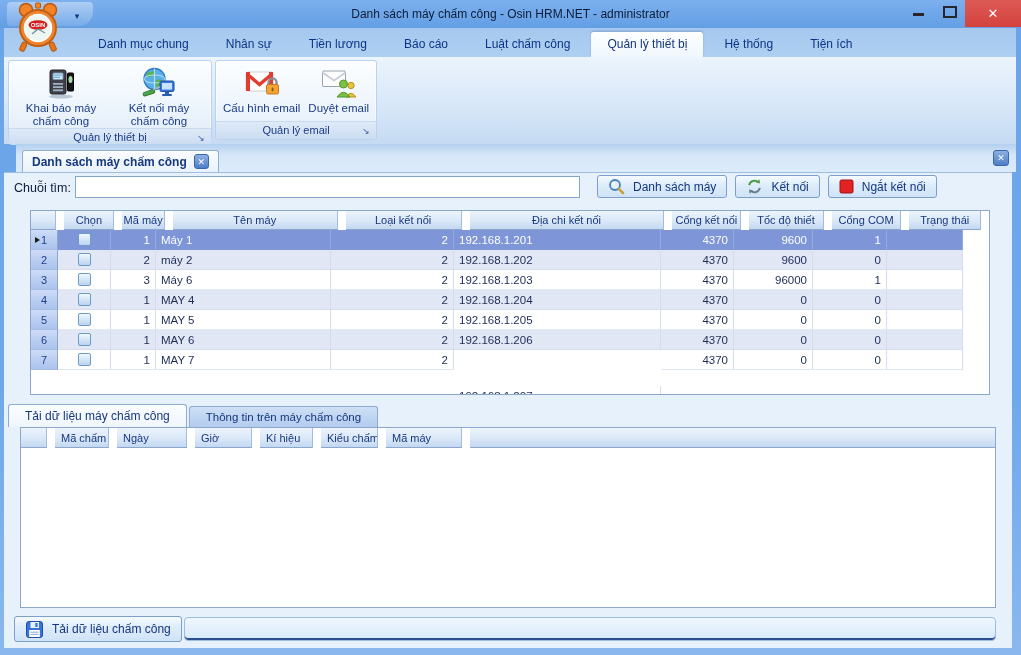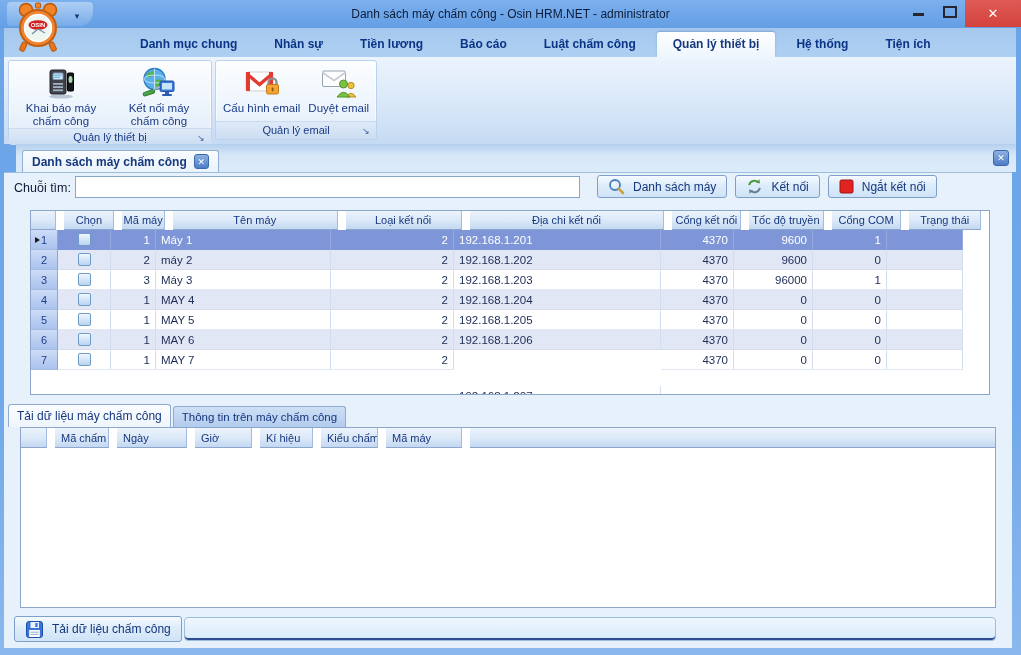--- a/index.html
+++ b/index.html
@@ -18,22 +18,22 @@
   .wc.close{width:56px;height:27px;background:linear-gradient(#de5b55,#d4423e);border-radius:0;}
   .wc.close::before{content:"\2715";color:#fff;font-size:13px;font-weight:bold;}
   .qat{position:absolute;top:2px;left:7px;width:86px;height:24px;
     background:linear-gradient(rgba(255,255,255,.38),rgba(255,255,255,.12));
     border-radius:4px 4px 14px 4px;}
   .qat-chevron{position:absolute;top:5px;left:70px;width:14px;height:14px;text-align:center;}
   .qat-chevron::before{content:"\25BE";font-size:9px;color:#103a80;}
   .logo{position:absolute;top:2px;left:13px;width:50px;height:52px;z-index:6;}
   
   .ribbon-tabs{position:absolute;top:28px;left:4px;right:5px;height:29px;
-    display:flex;align-items:flex-end;padding-left:120px;
-    background:linear-gradient(#a6c8ee,#add0f2);font-weight:bold;}
+    display:flex;align-items:flex-end;padding-left:78px;
+    background:linear-gradient(#a6c8ee,#add0f2);}
   .rtab{height:25px;line-height:25px;padding:0 16px;margin-right:5px;
     font-size:12px;color:#0c3486;white-space:nowrap;cursor:default;}
   .rtab.active{background:linear-gradient(#feffff,#eef6fd);border-radius:3px 3px 0 0;
     color:#16377e;box-shadow:0 -1px 2px rgba(90,130,190,.5);}
   
   .ribbon{position:absolute;top:57px;left:4px;right:5px;height:87px;box-sizing:border-box;
     background:linear-gradient(#ecf4fd,#d4e5f7 65%,#c5daf3);padding:3px 4px 4px;display:flex;gap:3px;}
   .rgroup{border:1px solid #bcd1eb;border-radius:3px;display:flex;flex-direction:column;
     background:linear-gradient(#fcfeff,#eef5fc 55%,#e1ecf9);box-shadow:inset 0 0 0 1px rgba(255,255,255,.6);}
   .rg-buttons{flex:1;display:flex;align-items:stretch;padding:2px 3px 0;}
@@ -85,21 +85,21 @@
   .gc{box-sizing:border-box;height:20px;border-right:1px solid #d2ddf0;border-bottom:1px solid #e3e8f5;
     font-size:11.5px;color:#1c2c55;display:flex;align-items:center;padding:0 5px;
     white-space:nowrap;overflow:hidden;}
   .grow.alt .gc{background:#e2e7f6;border-bottom-color:#d6dcee;}
   .grow.sel .gc{background:#7e96d8;color:#fff;border-right-color:#96a9e1;border-bottom-color:#7e96d8;}
   .gfill{flex:1;background:#fff;}
   .cbx{width:13px;height:13px;box-sizing:border-box;border:1px solid #6f9cc6;border-radius:2px;
     background:linear-gradient(#f1f8fe,#b9d4f0);cursor:default;}
   
   .dtabs{position:absolute;left:4px;top:231px;height:23px;display:flex;gap:2px;align-items:flex-end;}
-  .dtab{height:21px;box-sizing:border-box;line-height:20px;padding:0 8px;font-size:11.5px;color:#16387e;
+  .dtab{height:21px;box-sizing:border-box;line-height:20px;padding:0 16px;font-size:11.5px;color:#16387e;
     background:linear-gradient(#cfe0f5,#b2cbee);border:1px solid #8fabd2;border-bottom:none;
     border-radius:3px 3px 0 0;white-space:nowrap;cursor:default;}
   .dtab.active{height:23px;background:linear-gradient(#fbfdff,#eef5fc);font-size:12px;line-height:22px;}
   .dgrid{position:absolute;left:16px;top:254px;width:976px;height:181px;background:#fff;
     border:1px solid #8ca6cc;box-sizing:border-box;overflow:hidden;}
   .dgrid .gh{height:20px;justify-content:flex-start;padding:0 6px;}
   .dgrid .gh.ind{padding:0;}
   
   .footer-btn{position:absolute;left:10px;top:443px;min-width:156px;height:26px;box-sizing:border-box;
     display:flex;align-items:center;justify-content:center;gap:8px;padding:0 10px;
@@ -275,21 +275,21 @@
 
     <div class="grid" id="machines-grid">
         <div class="ghead">
           <div class="gh" style="width: 27px;"></div>
           <div class="gh" style="width: 53px;">Chọn</div>
           <div class="gh" style="width: 45px;">Mã máy</div>
           <div class="gh" style="width: 175px;">Tên máy</div>
           <div class="gh" style="width: 123px;">Loại kết nối</div>
           <div class="gh" style="width: 207px;">Địa chi kết nối</div>
           <div class="gh" style="width: 73px;">Cổng kết nối</div>
-          <div class="gh" style="width: 79px;">Tốc độ truyền</div>
+          <div class="gh" style="width: 79px;">Tốc độ thiết</div>
           <div class="gh" style="width: 74px;">Cổng COM</div>
           <div class="gh" style="width: 76px;">Trạng thái</div>
           <div class="gh fill"></div>
         </div>
         <div class="grow sel">
           <div class="rowhead sel">1</div>
           <div class="gc" style="width: 53px; justify-content: center;">
             <div class="cbx"></div>
           </div>
           <div class="gc" style="width: 45px; justify-content: flex-end;">1</div>
@@ -316,21 +316,21 @@
           <div class="gc" style="width: 74px; justify-content: flex-end;">0</div>
           <div class="gc" style="width: 76px; justify-content: flex-start;"></div>
           <div class="gfill"></div>
         </div>
         <div class="grow">
           <div class="rowhead">3</div>
           <div class="gc" style="width: 53px; justify-content: center;">
             <div class="cbx"></div>
           </div>
           <div class="gc" style="width: 45px; justify-content: flex-end;">3</div>
-          <div class="gc" style="width: 175px; justify-content: flex-start;">Máy 3</div>
+          <div class="gc" style="width: 175px; justify-content: flex-start;">Máy 6</div>
           <div class="gc" style="width: 123px; justify-content: flex-end;">2</div>
           <div class="gc" style="width: 207px; justify-content: flex-start;">192.168.1.203</div>
           <div class="gc" style="width: 73px; justify-content: flex-end;">4370</div>
           <div class="gc" style="width: 79px; justify-content: flex-end;">96000</div>
           <div class="gc" style="width: 74px; justify-content: flex-end;">1</div>
           <div class="gc" style="width: 76px; justify-content: flex-start;"></div>
           <div class="gfill"></div>
         </div>
         <div class="grow alt">
           <div class="rowhead">4</div>

